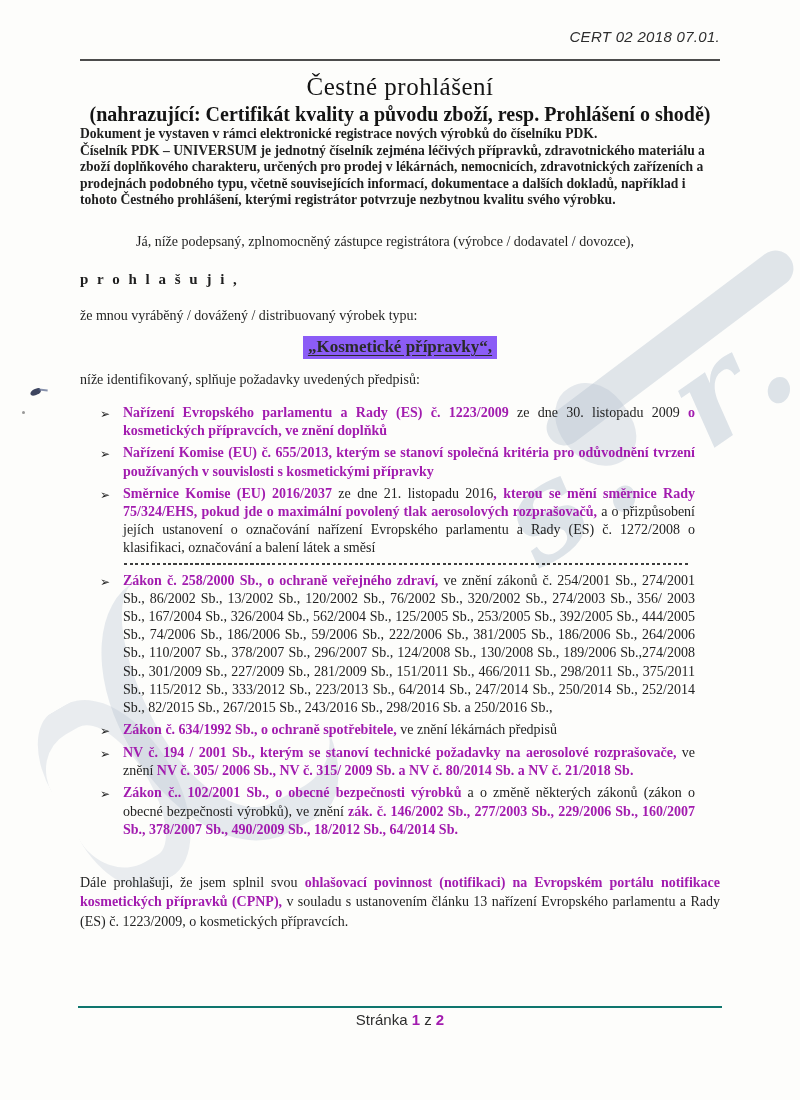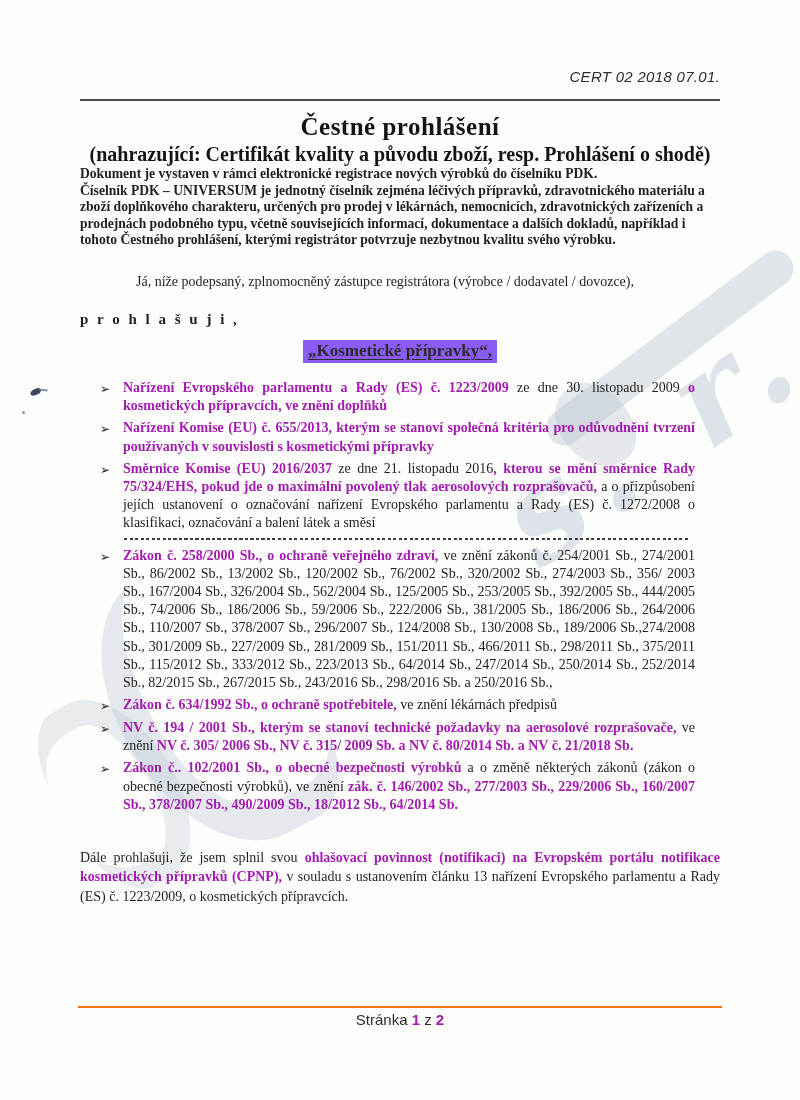--- a/index.html
+++ b/index.html
@@ -23,28 +23,28 @@
   }
   .wm-blob1{position:absolute; left:120px; top:560px; width:150px; height:260px;
     border:34px solid rgba(176,190,206,0.30); border-right:none; border-top:none;
     border-radius:50% 20% 30% 60%; transform:rotate(-28deg);}
   .wm-blob2{position:absolute; left:60px; top:690px; width:90px; height:150px;
     border:26px solid rgba(176,190,206,0.26); border-left:none;
     border-radius:40% 60% 55% 45%; transform:rotate(-30deg);}
   .wm-blob3{position:absolute; left:560px; top:380px; width:70px; height:90px;
     background:rgba(176,190,206,0.32); border-radius:45% 55% 40% 60%; transform:rotate(-30deg);}
   
-  .content{position:relative; z-index:1; padding:20px 80px 0 80px;margin-top:48px;}
+  .content{position:relative; z-index:1; padding:28px 80px 0 80px;}
   .hdr-code{
     text-align:right; font-family:"Liberation Sans", sans-serif;
     font-style:italic; font-size:15px; color:#2e2e2e; letter-spacing:0.3px;
   }
   .top-rule{border:none; border-top:2px solid #4c4c4c; margin:14px 0 0 0;}
   .doc-title{
-    text-align:center; font-size:25px; font-weight:bold; letter-spacing:0.5px;
+    text-align:center; font-size:25px; font-weight:normal; letter-spacing:0.5px;
     margin:12px 0 2px 0; color:#141414;
   }
   .doc-subtitle{text-align:center; font-size:20px; font-weight:bold; margin:0; color:#141414;}
   .preamble-heading{font-size:19px; font-weight:bold; margin:24px 0 2px 0;}
   .preamble-body p{margin:0; font-size:13.6px; font-weight:bold; line-height:1.22; text-align:left;}
   .intro-para{margin:24px 0 0 0; font-size:14px; text-indent:56px; line-height:1.3;}
   .verb-line{
     text-align:left; font-size:15px; font-weight:bold; letter-spacing:2.5px;
     margin:20px 0 0 0;
   }
@@ -65,21 +65,21 @@
   }
   .b{font-weight:bold; color:#a21caf;}
   .reg-divider{
     height:2px; margin:5px 5px 7px 24px;
     background:repeating-linear-gradient(to right,#3c3c3c 0 3px,transparent 3px 5.5px);
   }
   .closing-para{margin:34px 0 0 0; font-size:14px; line-height:1.38; text-align:justify;}
   
   .footer{
     position:absolute; left:78px; right:78px; top:1006px; z-index:1;
-    border-top:2px solid #f97316; padding-top:3px;
+    border-top:2px solid #0f766e; padding-top:3px;
     font-family:"Liberation Sans", sans-serif; font-size:15px; color:#2e2e2e;
     text-align:center;
   }
   
   .speck{
     position:absolute; left:30px; top:389px; width:11px; height:6px; z-index:1;
     background:#1c2544; border-radius:60% 40% 50% 50%;
     transform:rotate(-22deg); opacity:.85;
   }
   .speck::after{
@@ -116,25 +116,27 @@
 
     <div class="preamble-body">
         <p>Dokument je vystaven v rámci elektronické registrace nových výrobků do číselníku PDK.</p>
         <p>Číselník PDK – UNIVERSUM je jednotný číselník zejména léčivých přípravků, zdravotnického materiálu a zboží doplňkového charakteru, určených pro prodej v lékárnách, nemocnicích, zdravotnických zařízeních a prodejnách podobného typu, včetně souvisejících informací, dokumentace a dalších dokladů, například i tohoto Čestného prohlášení, kterými registrátor potvrzuje nezbytnou kvalitu svého výrobku.</p>
       </div>
 
     <p class="intro-para">Já, níže podepsaný, zplnomocněný zástupce registrátora (výrobce / dodavatel / dovozce),</p>
 
     <p class="verb-line">p r o h l a š u j i ,</p>
 
+    <p class="product-line">že mnou vyráběný / dovážený / distribuovaný výrobek typu:</p>
 
     <div class="product-name-row">
       <span class="product-name">„Kosmetické přípravky“,</span>
     </div>
 
+    <p class="outro-para">níže identifikovaný, splňuje požadavky uvedených předpisů:</p>
 
     <ul class="reg-list">
         <li class="reg-item">
           <span class="bullet">➢</span>
           <div class="reg-text"><span class="b">Nařízení Evropského parlamentu a Rady (ES) č. 1223/2009 </span><span>ze dne 30. listopadu 2009 </span><span class="b">o kosmetických přípravcích, ve znění doplňků</span></div>
         </li>
         <li class="reg-item">
           <span class="bullet">➢</span>
           <div class="reg-text"><span class="b">Nařízení Komise (EU) č. 655/2013, kterým se stanoví společná kritéria pro odůvodnění tvrzení používaných v souvislosti s kosmetickými přípravky</span></div>
         </li>

